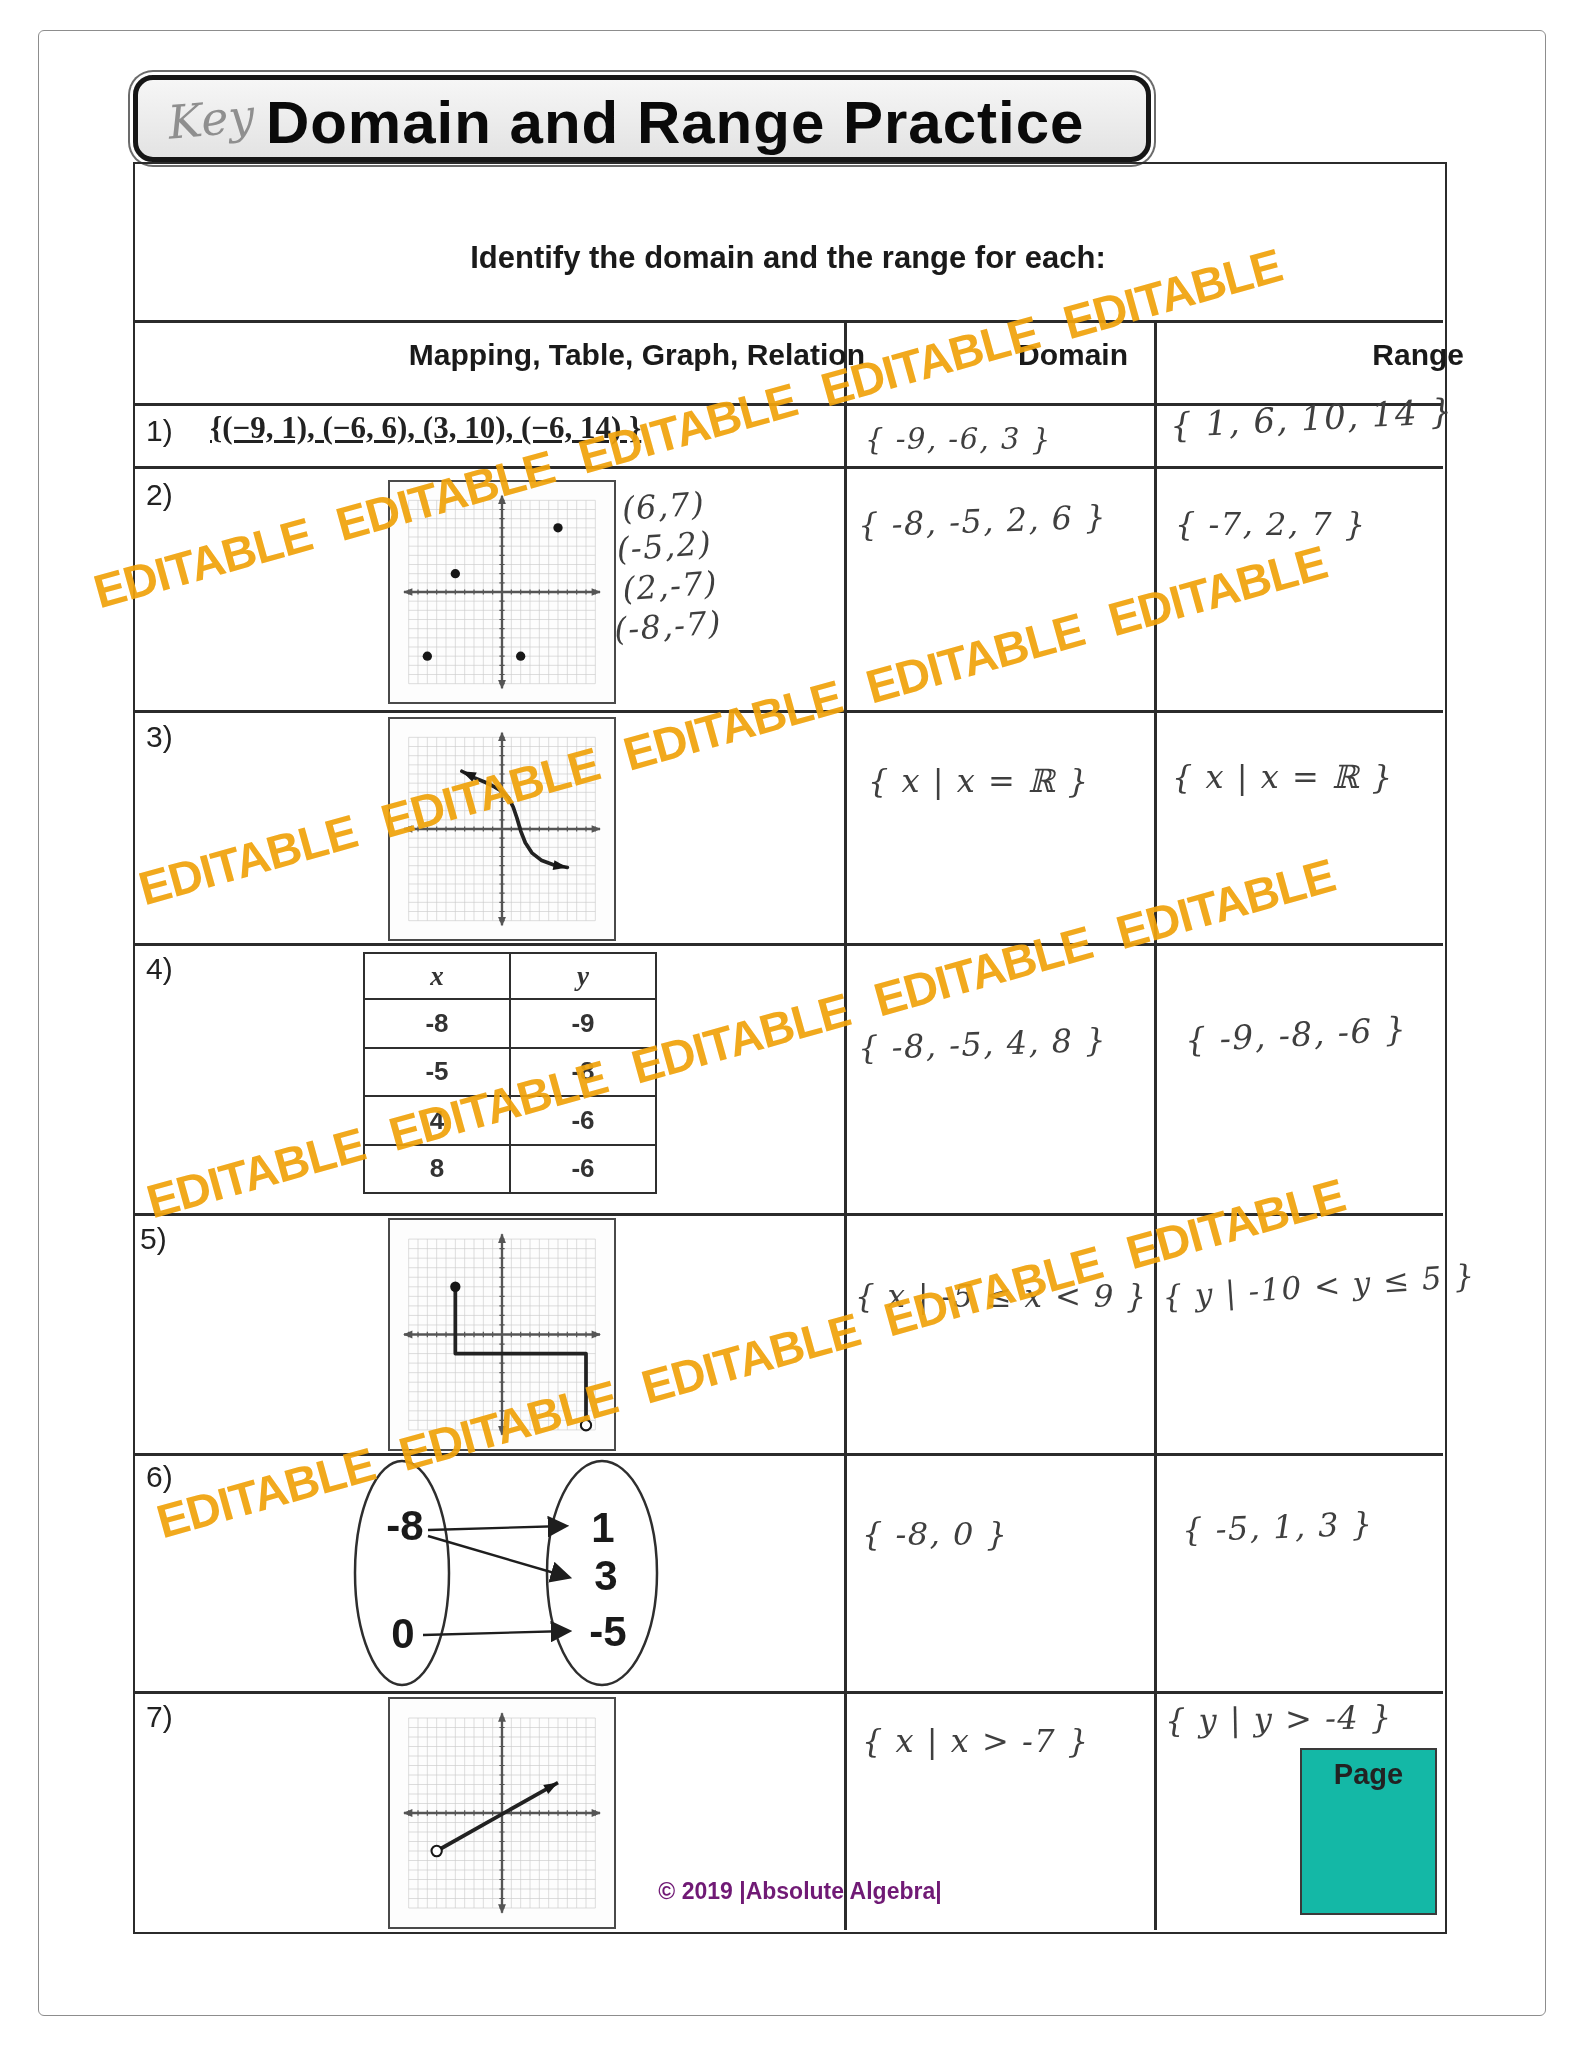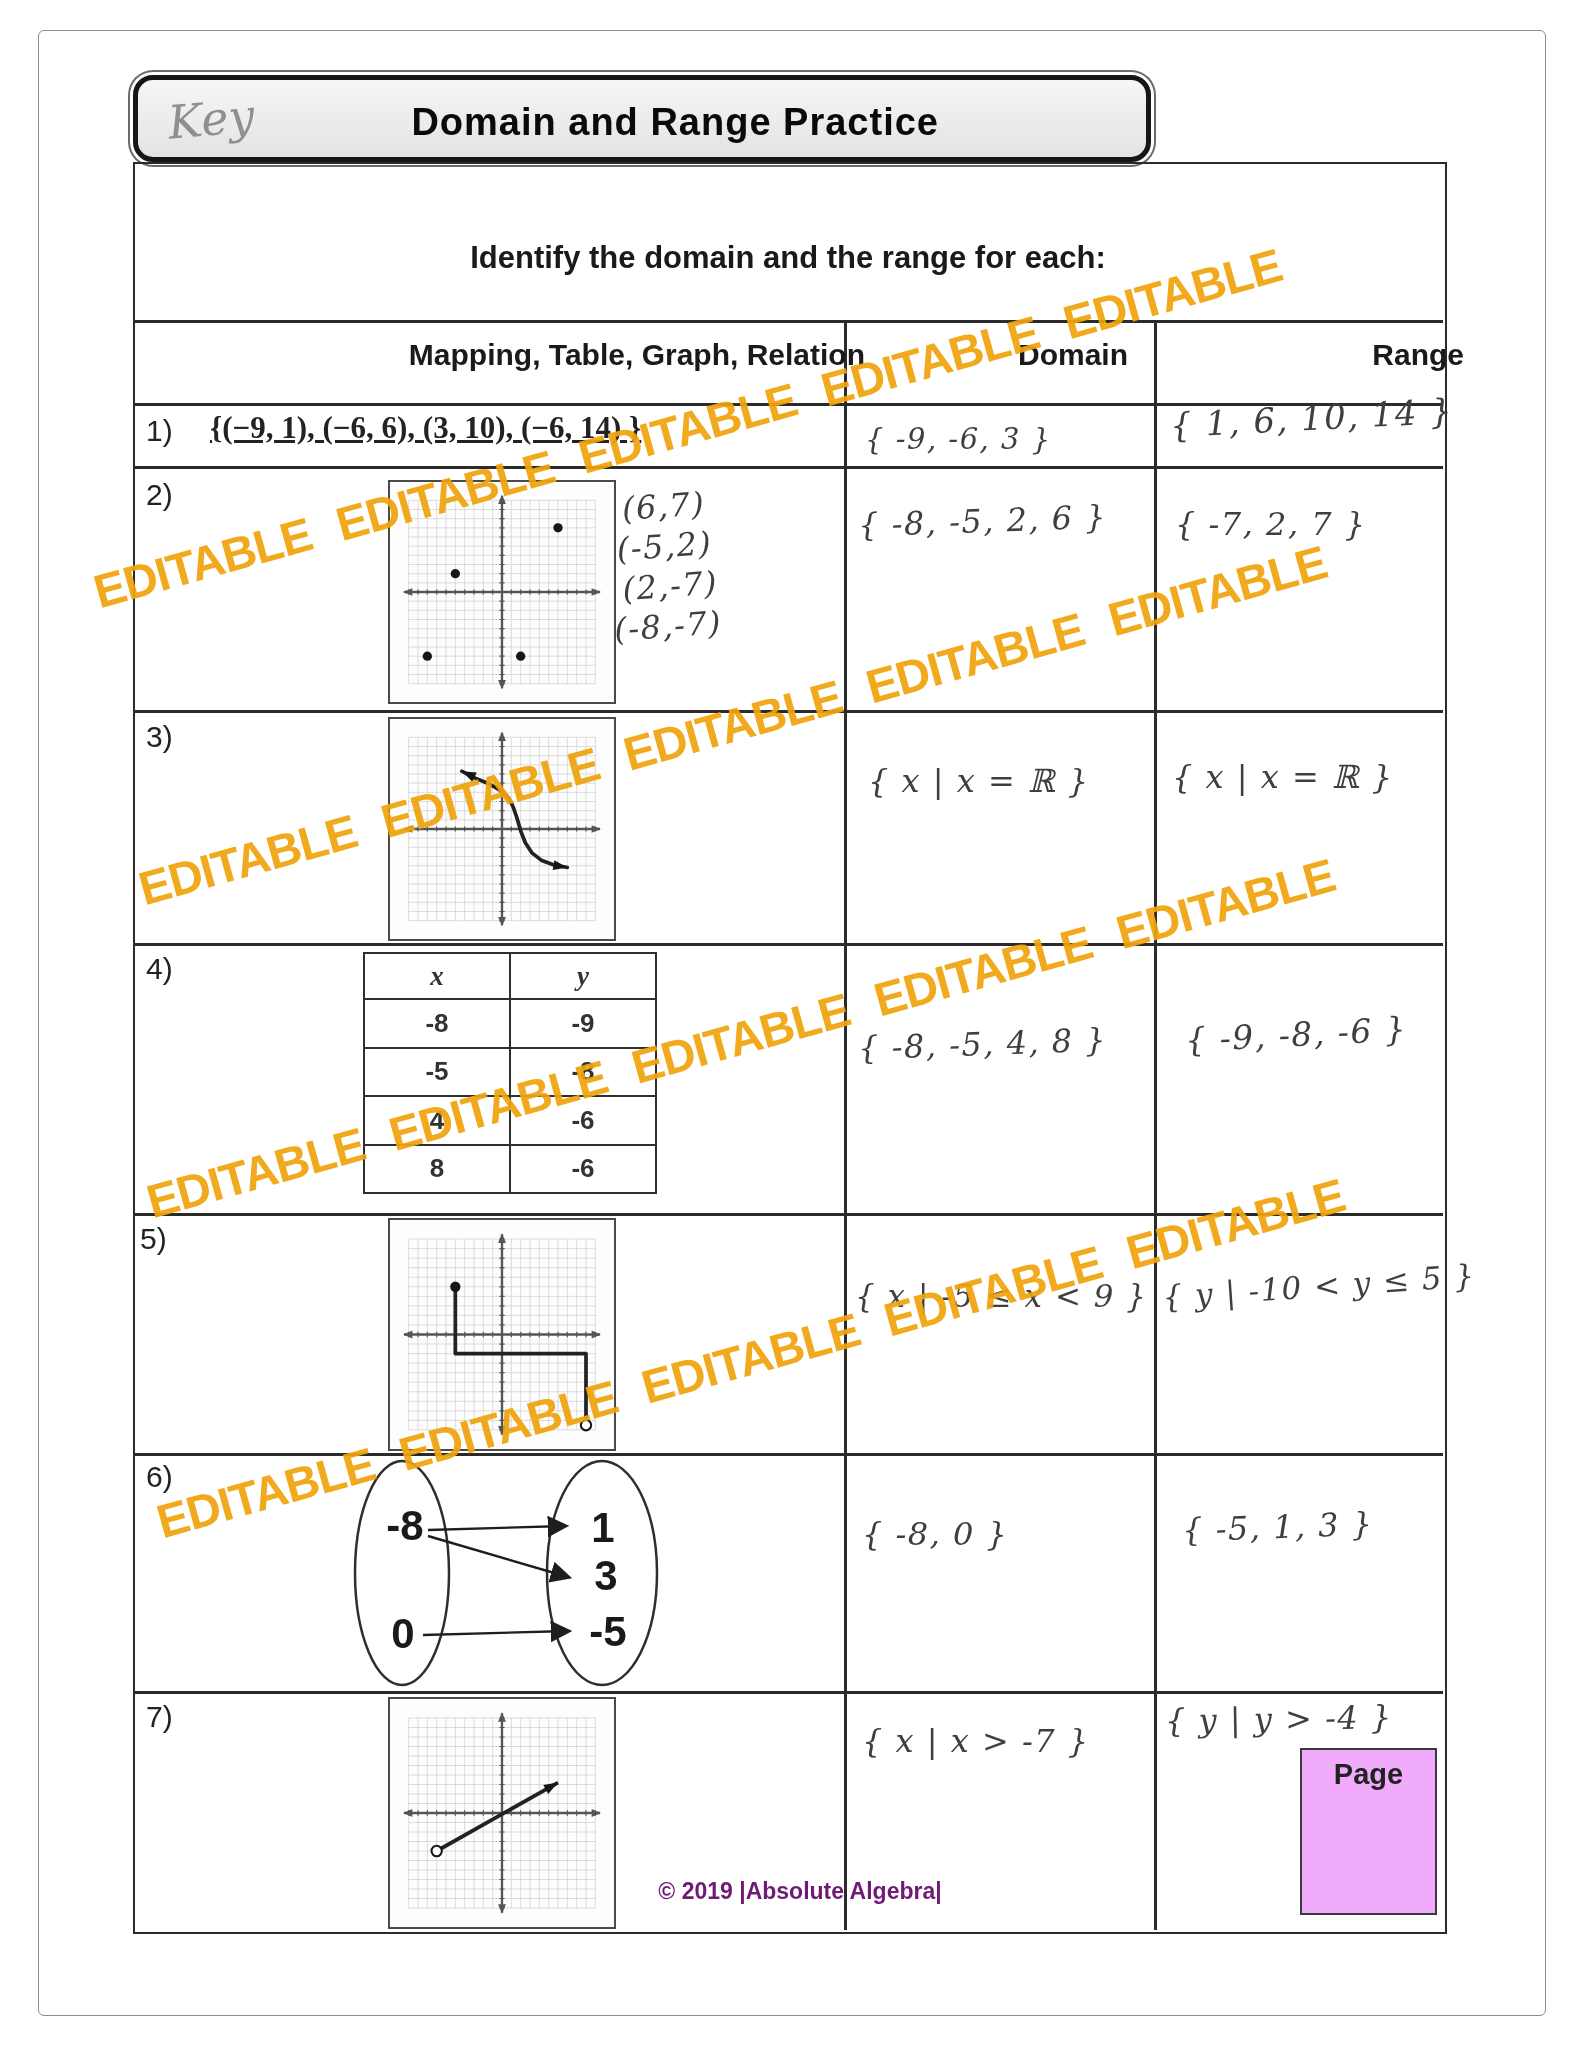--- a/index.html
+++ b/index.html
@@ -7,21 +7,21 @@
         font-family:"Liberation Sans",sans-serif;color:#1a1a1a;}
   .abs{position:absolute;}
   .sheet-frame{left:38px;top:30px;width:1506px;height:1984px;border:1.5px solid #8d8d8d;border-radius:6px;}
 
   
   .title-box{left:133px;top:75px;width:1008px;height:77px;display:flex;align-items:center;
      border:5px solid #161616;border-radius:20px;background:linear-gradient(180deg,#f6f6f6,#e3e3e3);
      box-shadow:0 0 0 3px #ffffff,0 0 0 5px #6b6b6b;}
   .key-label{font-family:"DejaVu Serif",serif;font-style:italic;font-size:46px;color:#8f8f8f;
      margin-left:30px;transform:rotate(-5deg);}
-  .main-title{flex:1;text-align:center;font-size:38px;font-weight:700;letter-spacing:1px;color:#0a0a0a;margin-right:50px;margin-top:8px;}
+  .main-title{flex:1;text-align:center;font-size:60px;font-weight:700;letter-spacing:1px;color:#0a0a0a;margin-right:50px;margin-top:8px;}
 
   
   .tbl-frame{left:133px;top:162px;width:1310px;height:1768px;border:2.5px solid #2b2b2b;background:transparent;}
   .hline{left:133px;width:1310px;height:3px;background:#2b2b2b;}
   .vline{width:2.5px;top:320px;height:1610px;background:#2b2b2b;}
 
   .instr{left:193px;top:240px;width:1190px;text-align:center;font-size:31px;font-weight:700;}
   .colhead{font-size:30px;font-weight:700;text-align:right;top:338px;margin-left:21px;}
 
   .rownum{font-size:30px;color:#222;}
@@ -31,21 +31,21 @@
   svg.graph{border:2.5px solid #4a4a4a;background:#fdfdfd;}
   .xytable{border-collapse:collapse;background:#fff;}
   .xytable td,.xytable th{border:2.5px solid #2f2f2f;text-align:center;padding:0;}
   .xytable th{font-family:"Liberation Serif",serif;font-style:italic;font-weight:600;font-size:27px;width:144px;height:44px;color:#333;}
   .xytable td{font-size:26px;font-weight:600;height:46.5px;color:#333;}
 
   .watermark{font-size:47px;font-weight:700;letter-spacing:-1px;word-spacing:16px;white-space:nowrap;
      transform:rotate(-15.5deg);transform-origin:0 50%;opacity:0.93;z-index:5;}
 
   .footer{left:600px;top:1878px;width:400px;text-align:center;font-size:23px;font-weight:700;color:#701a75;}
-  .page-box{left:1300px;top:1748px;width:137px;height:167px;border:2.5px solid #3a3a3a;background:#f0abfc;z-index:3;
+  .page-box{left:1300px;top:1748px;width:137px;height:167px;border:2.5px solid #3a3a3a;background:#14b8a6;z-index:3;
      text-align:center;font-size:29px;font-weight:700;color:#222;padding-top:8px;box-sizing:border-box;}
   .pts-list{line-height:40px;transform:rotate(-4deg);}
 </style>
 </head>
 <body>
 
 <div class="page">
   <div class="abs sheet-frame"></div>
 
   <div class="abs title-box">

